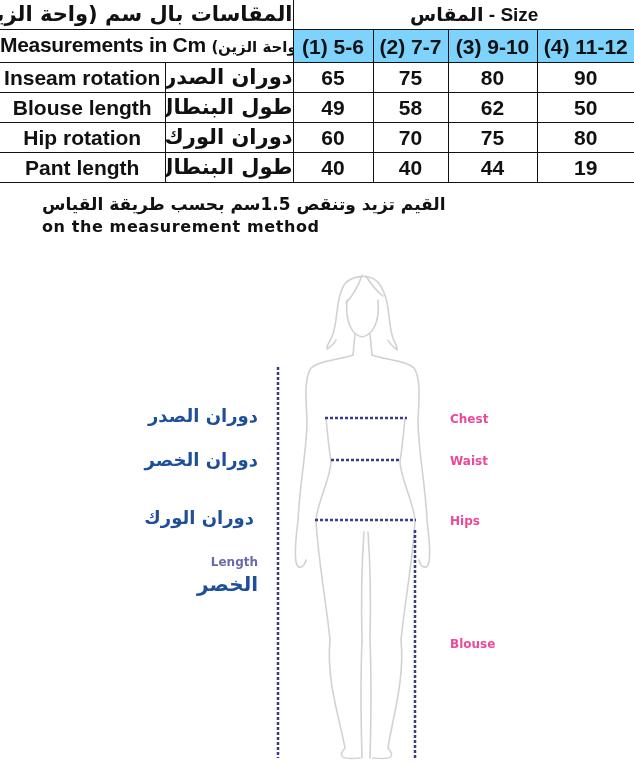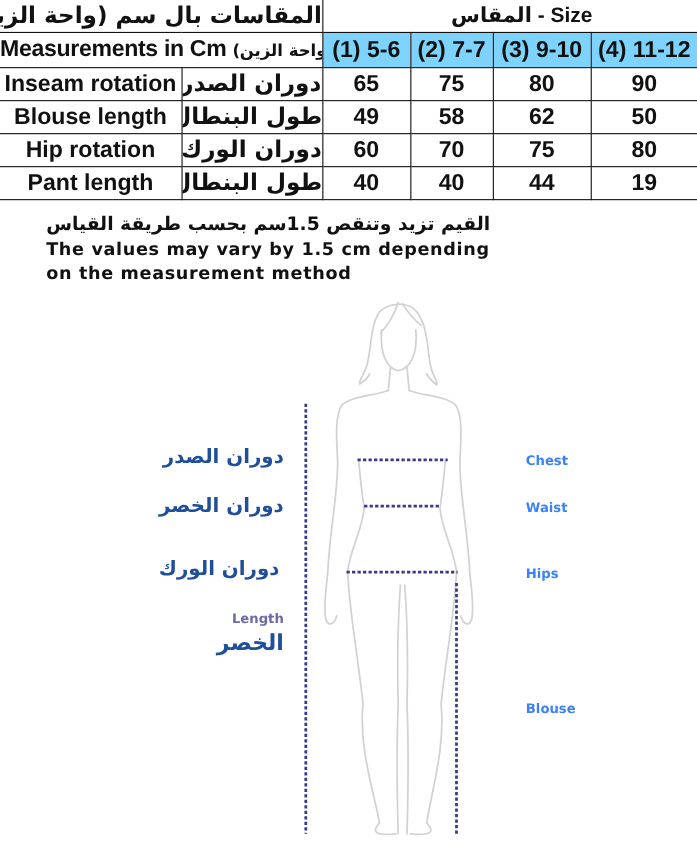--- a/index.html
+++ b/index.html
@@ -18,21 +18,21 @@
   td.size-hdr { font-size:19px; }
   td.num { font-size:22px; }
 
   .notes { position:absolute; left:0; top:192px; width:510px; text-align:left;margin-left:42px; }
   .note-ar { direction:rtl; font-family:"DejaVu Sans", sans-serif; font-weight:bold; font-size:17px; line-height:24px; color:#111; }
   .note-en { font-family:"DejaVu Sans", sans-serif; font-weight:bold; font-size:16px; line-height:22px; color:#111; letter-spacing:0.6px; }
 
   .figure-area { position:absolute; left:0; top:265px; width:634px; height:515px; }
   .figure-svg { position:absolute; left:0; top:0; }
   .lbl-ar { position:absolute; direction:rtl; font-family:"DejaVu Sans", sans-serif; font-weight:bold; color:#1f4f9a; font-size:18px; text-align:right; }
-  .lbl-en { position:absolute; font-family:"DejaVu Sans", sans-serif; font-weight:bold; color:#3b82f6; font-size:12px;margin-left:28px; }
+  .lbl-en { position:absolute; font-family:"DejaVu Sans", sans-serif; font-weight:bold; color:#ec4899; font-size:12px; }
   .lbl-len { position:absolute; font-family:"DejaVu Sans", sans-serif; font-weight:bold; color:#6a6aaa; font-size:12px; text-align:center; }
 </style>
 </head>
 <body>
 
 <table class="size-table">
   <colgroup>
     <col style="width:165px">
       <col style="width:128px">
       <col style="width:80px">
@@ -82,21 +82,20 @@
     <td class="num">40</td>
     <td class="num">40</td>
     <td class="num">44</td>
     <td class="num last">19</td>
   </tr>
 </tbody>
   </table>
 
 <div class="notes">
   <div class="note-ar">القيم تزيد وتنقص 1.5سم بحسب طريقة القياس</div>
-  <div class="note-en">The values may vary by 1.5 cm depending</div>
   <div class="note-en">on the measurement method</div>
 </div>
 
 <div class="figure-area">
   <svg class="figure-svg" width="634" height="515" viewBox="0 265 634 515">
     <g fill="none" stroke="#d2d2d2" stroke-width="1.6" stroke-linecap="round" stroke-linejoin="round">
 
       <path d="M343 287 C348 275 372 272 380 285 C390 300 388 320 392 335 C394 343 398 346 397 350 C392 346 390 344 388 340"></path>
       <path d="M343 287 C336 300 338 318 333 334 C330 342 326 346 327 349 C332 346 334 344 336 340"></path>
       <path d="M362 275 C358 288 352 296 346 303"></path>

